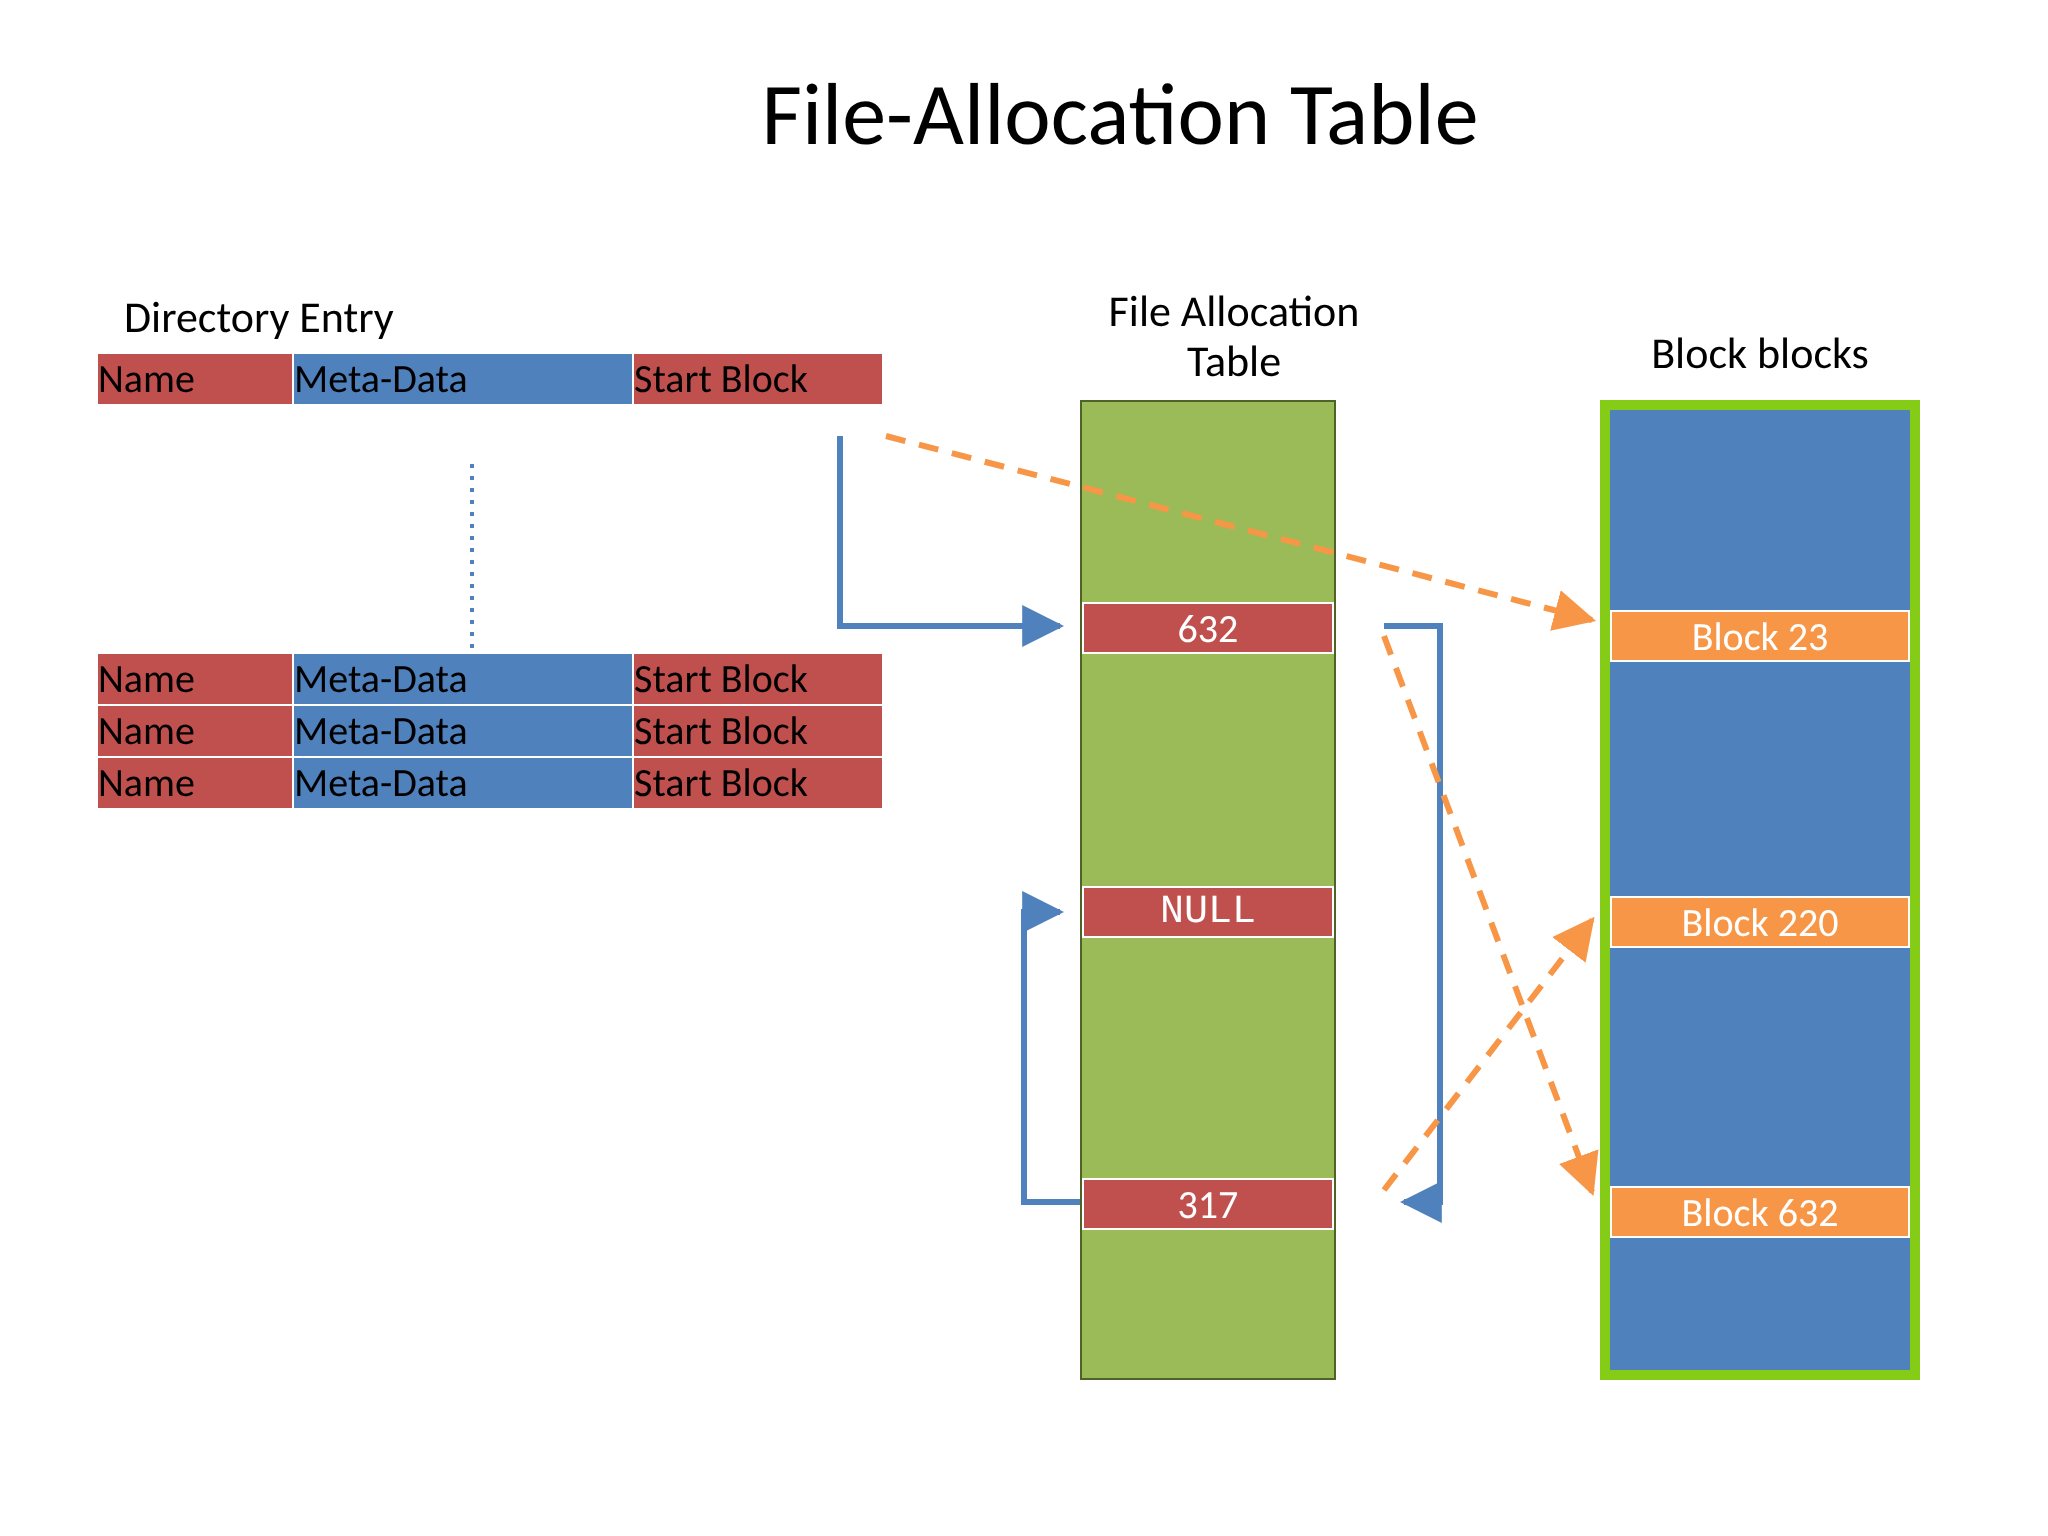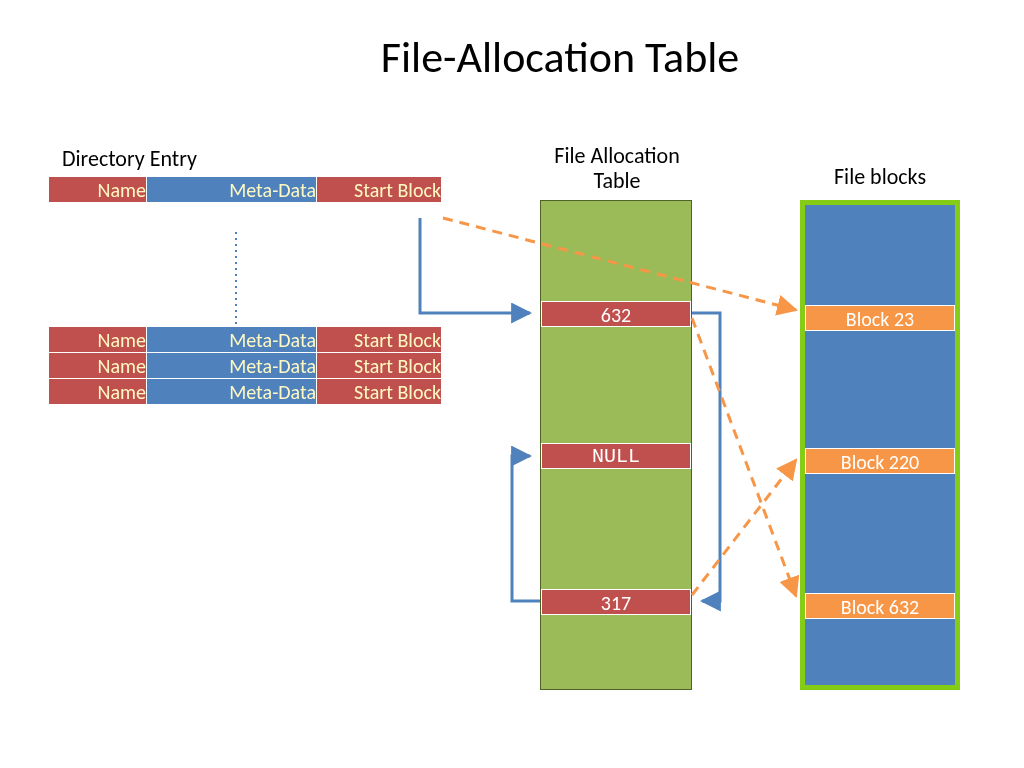--- a/index.html
+++ b/index.html
@@ -31,22 +31,22 @@
     position: absolute;
     font-size: 22px;
     color: #000;
   }
   .dir-table {
     position: absolute;
     border-collapse: collapse;
   }
   .dir-table td {
     border: 1px solid #ffffff;
-    text-align: right;
-    color: #fef9c3;
+    text-align: left;
+    color: #000000;
     font-size: 20px;
     padding: 0;
     height: 26px;
     vertical-align: middle;
     box-sizing: border-box;
   }
   .c-red   { background: #c0504d; }
   .c-blue  { background: #4f81bd; }
   .w-name  { width: 98px; }
   .w-meta  { width: 170px; }
@@ -88,21 +88,21 @@
 </style>
 </head>
 <body>
 
 <div class="stage">
 
   <div class="title">File-Allocation Table</div>
 
   <div class="label" style="left:62px; top:145px;">Directory Entry</div>
   <div class="label" style="left:532px; top:143px; width:170px; text-align:center; line-height:1.15;">File Allocation Table</div>
-  <div class="label" style="left:800px; top:163px; width:160px; text-align:center;">File blocks</div>
+  <div class="label" style="left:800px; top:163px; width:160px; text-align:center;">Block blocks</div>
 
   <table class="dir-table" style="left:48px; top:176px;">
     <tbody>
         <tr>
       <td class="c-red  w-name">Name</td>
       <td class="c-blue w-meta">Meta-Data</td>
       <td class="c-red  w-start">Start Block</td>
     </tr>
   </tbody>
     </table>
@@ -120,21 +120,21 @@
       <td class="c-red  w-start">Start Block</td>
     </tr>
     <tr>
       <td class="c-red  w-name">Name</td>
       <td class="c-blue w-meta">Meta-Data</td>
       <td class="c-red  w-start">Start Block</td>
     </tr>
   </tbody>
     </table>
 
-  <div class="fat-col" style="left:540px; top:200px; width:152px; height:490px;">
+  <div class="fat-col" style="left:540px; top:200px; width:128px; height:490px;">
     <div class="slot red" style="top:100px;">632</div>
     <div class="slot red" style="top:242px;font-family:Liberation Mono, monospace;">NULL</div>
     <div class="slot red" style="top:388px;">317</div>
   </div>
 
   <div class="data-col" style="left:800px; top:200px; width:160px; height:490px;">
     <div class="slot orange" style="top:100px;">Block 23</div>
     <div class="slot orange" style="top:243px;">Block 220</div>
     <div class="slot orange" style="top:388px;">Block 632</div>
   </div>

